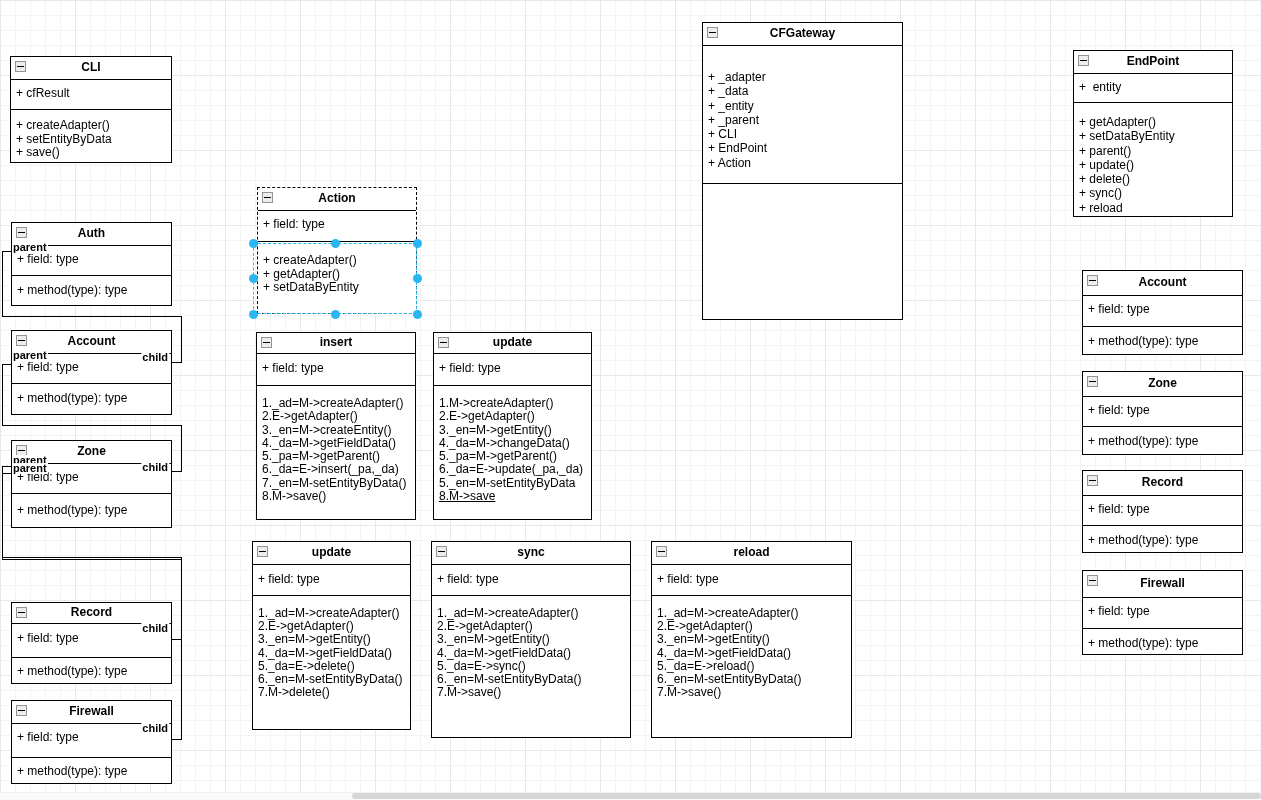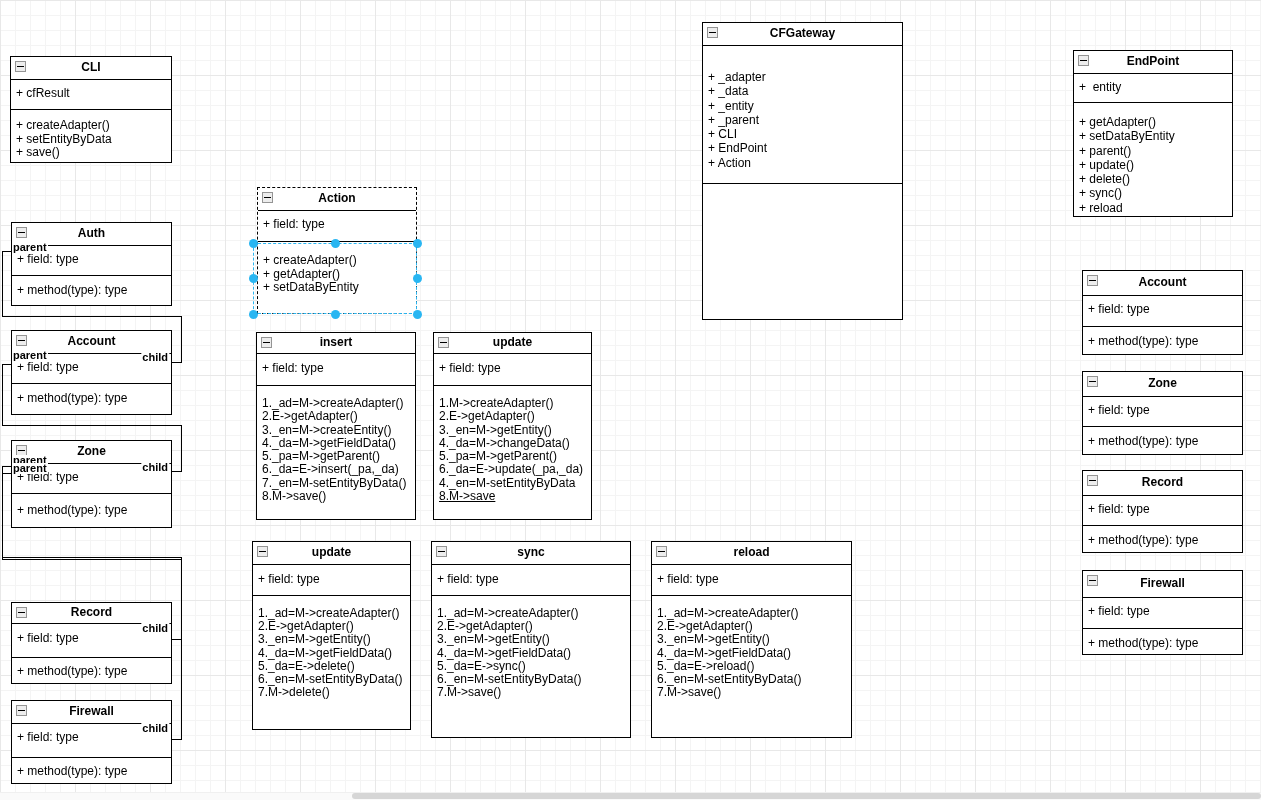--- a/index.html
+++ b/index.html
@@ -159,21 +159,21 @@
         <div class="cb-fields" style="height: 32px; padding-top: 8px;">
           <div class="row" style="height: 13.3px; line-height: 13.3px;">+ field: type</div>
         </div>
         <div class="cb-methods" style="padding-top: 11px;">
           <div class="row" style="height: 13.3px; line-height: 13.3px;">1.M-&gt;createAdapter()</div>
           <div class="row" style="height: 13.3px; line-height: 13.3px;">2.E-&gt;getAdapter()</div>
           <div class="row" style="height: 13.3px; line-height: 13.3px;">3._en=M-&gt;getEntity()</div>
           <div class="row" style="height: 13.3px; line-height: 13.3px;">4._da=M-&gt;changeData()</div>
           <div class="row" style="height: 13.3px; line-height: 13.3px;">5._pa=M-&gt;getParent()</div>
           <div class="row" style="height: 13.3px; line-height: 13.3px;">6._da=E-&gt;update(_pa,_da)</div>
-          <div class="row" style="height: 13.3px; line-height: 13.3px;">4._en=M-setEntityByData</div>
+          <div class="row" style="height: 13.3px; line-height: 13.3px;">5._en=M-setEntityByData</div>
           <div class="row" style="height: 13.3px; line-height: 13.3px; text-decoration: underline;">8.M-&gt;save</div>
         </div>
       </div>
       <div class="class-box" style="left: 252px; top: 541px; width: 159px; height: 189px;">
         <div class="cb-title" style="height: 23px; line-height: 21px;"><span class="collapse"></span><span>update</span></div>
         <div class="cb-fields" style="height: 31px; padding-top: 8px;">
           <div class="row" style="height: 13.2px; line-height: 13.2px;">+ field: type</div>
         </div>
         <div class="cb-methods" style="padding-top: 11px;">
           <div class="row" style="height: 13.2px; line-height: 13.2px;">1._ad=M-&gt;createAdapter()</div>

